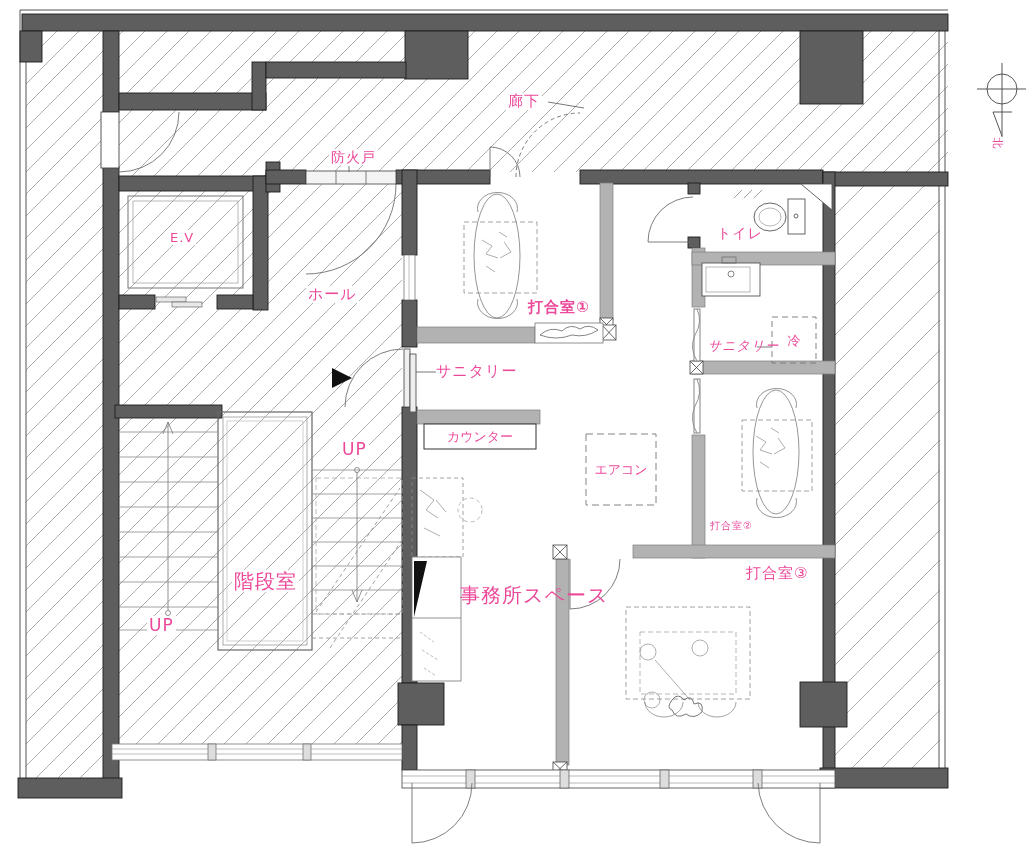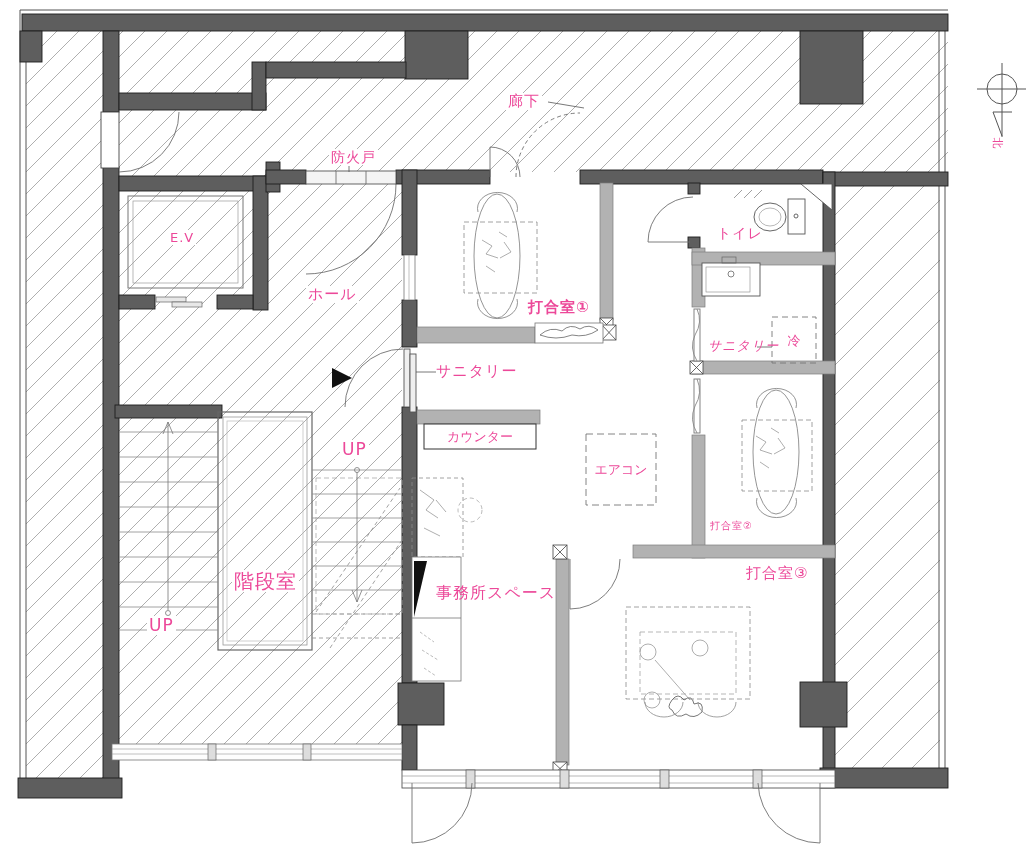--- a/index.html
+++ b/index.html
@@ -287,21 +287,21 @@
 
   <div class="lbl halo" style="left:506px;top:93px;font-size:15px;">廊下</div>
   <div class="lbl halo" style="left:329px;top:149px;font-size:14px;">防火戸</div>
   <div class="lbl halo" style="left:168px;top:230px;font-size:13px;text-align:right;">E.V</div>
   <div class="lbl halo" style="left:306px;top:286px;font-size:15px;">ホール</div>
   <div class="lbl" style="left:436px;top:364px;font-size:15px;">サニタリー</div>
   <div class="lbl ctr" style="left:424px;top:424px;width:112px;height:25px;font-size:13px;text-align:right;">カウンター</div>
   <div class="lbl halo" style="left:232px;top:570px;font-size:20px;">階段室</div>
   <div class="lbl halo" style="left:147px;top:616px;font-size:17px;">UP</div>
   <div class="lbl halo" style="left:340px;top:440px;font-size:17px;">UP</div>
-  <div class="lbl" style="left:436px;top:585px;font-size:16px;">事務所スペース</div>
+  <div class="lbl" style="left:460px;top:585px;font-size:20px;">事務所スペース</div>
   <div class="lbl" style="left:528px;top:300px;font-size:15px;font-weight:bold;">打合室①</div>
   <div class="lbl" style="left:710px;top:521px;font-size:10px;">打合室②</div>
   <div class="lbl" style="left:708px;top:566px;font-size:15px;margin-left:38px;">打合室③</div>
   <div class="lbl" style="left:717px;top:226px;font-size:14px;">トイレ</div>
   <div class="lbl" style="left:708px;top:339px;font-size:13px;font-style:italic;">サニタリー</div>
   <div class="lbl ctr" style="left:772px;top:317px;width:44px;height:46px;font-size:13px;">冷</div>
   <div class="lbl ctr" style="left:586px;top:434px;width:70px;height:71px;font-size:13px;">エアコン</div>
   <div class="lbl" style="left:991px;top:138px;font-size:11px;transform:rotate(90deg);">北</div>
 </div>
 

